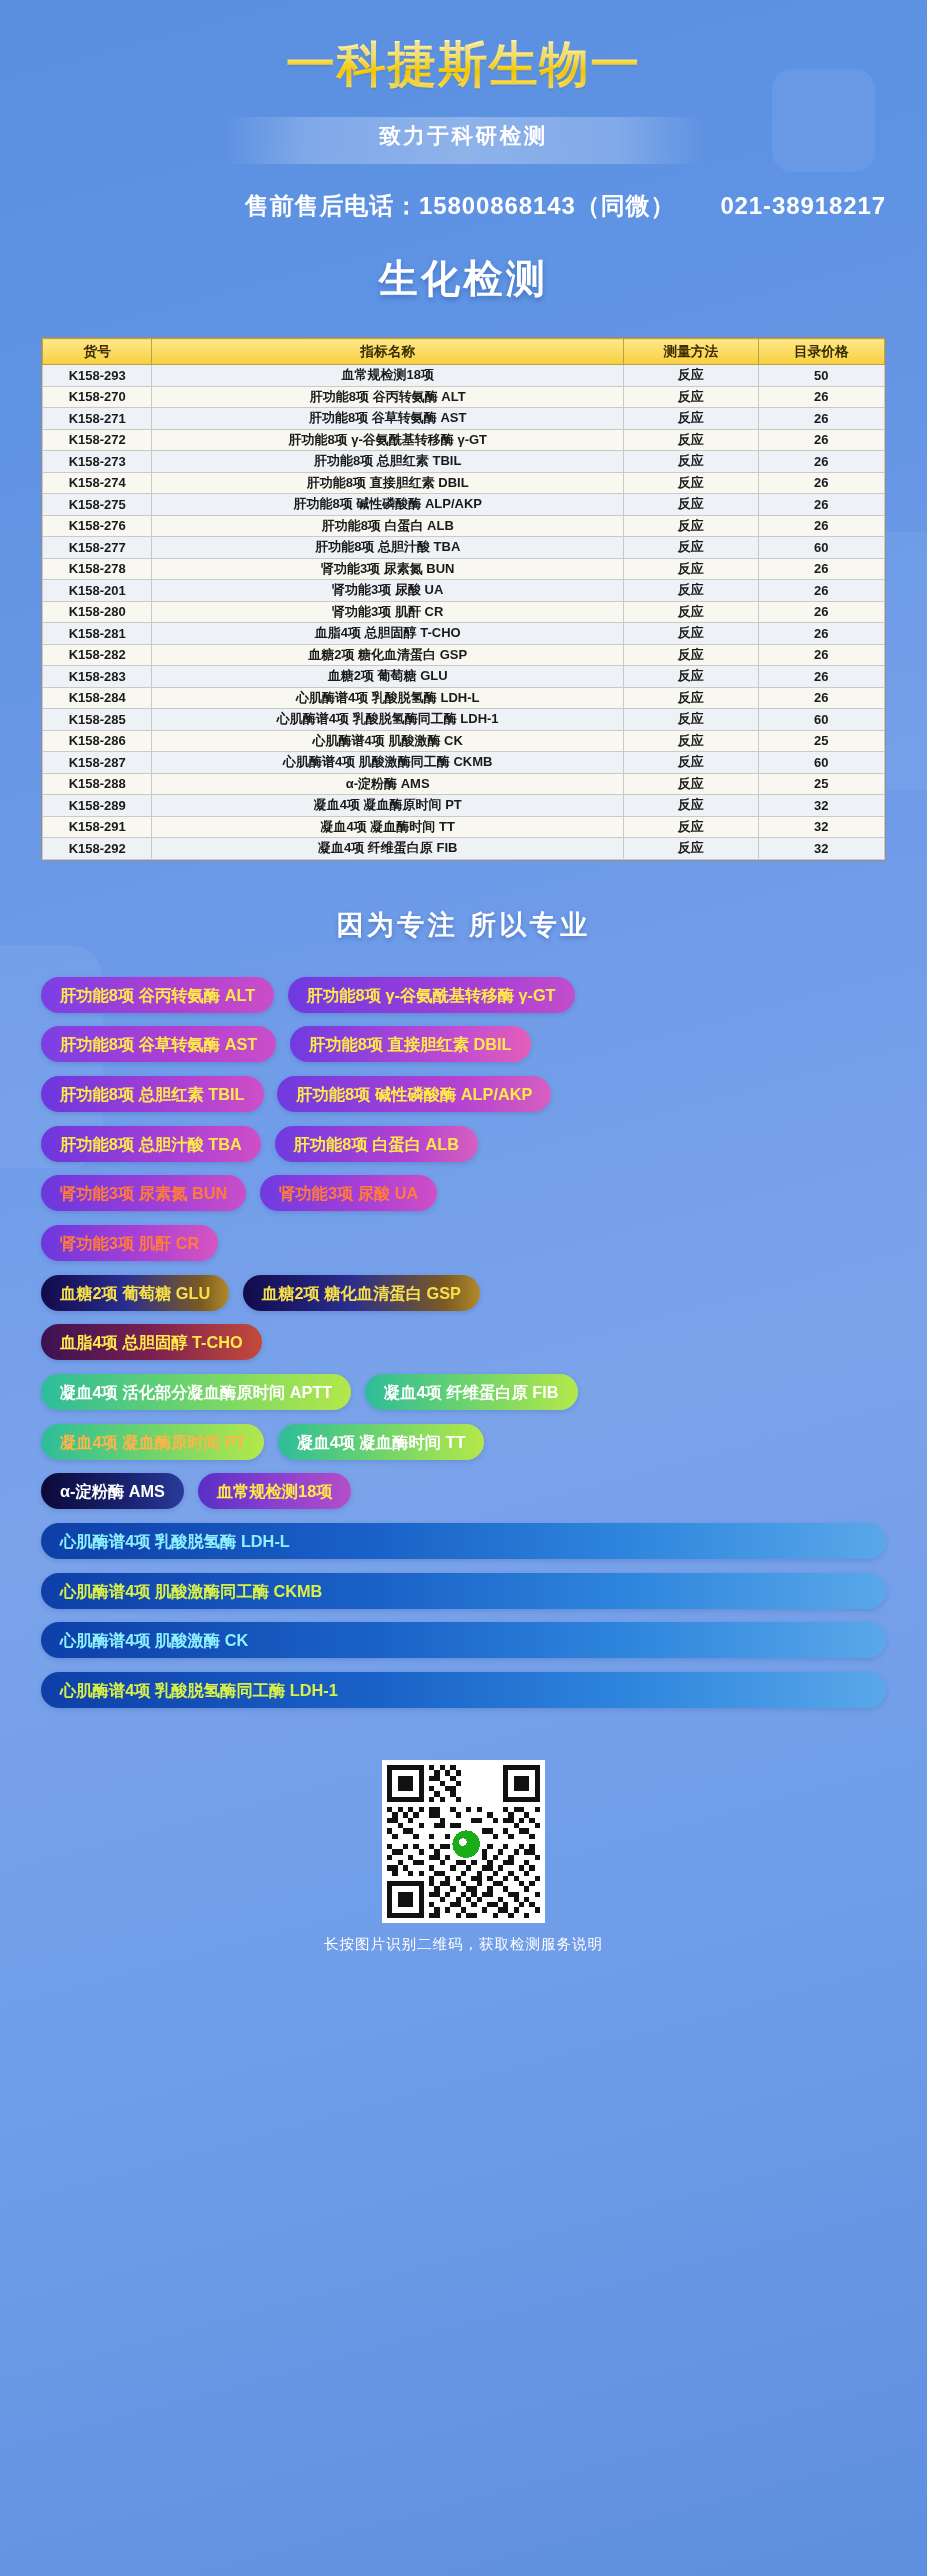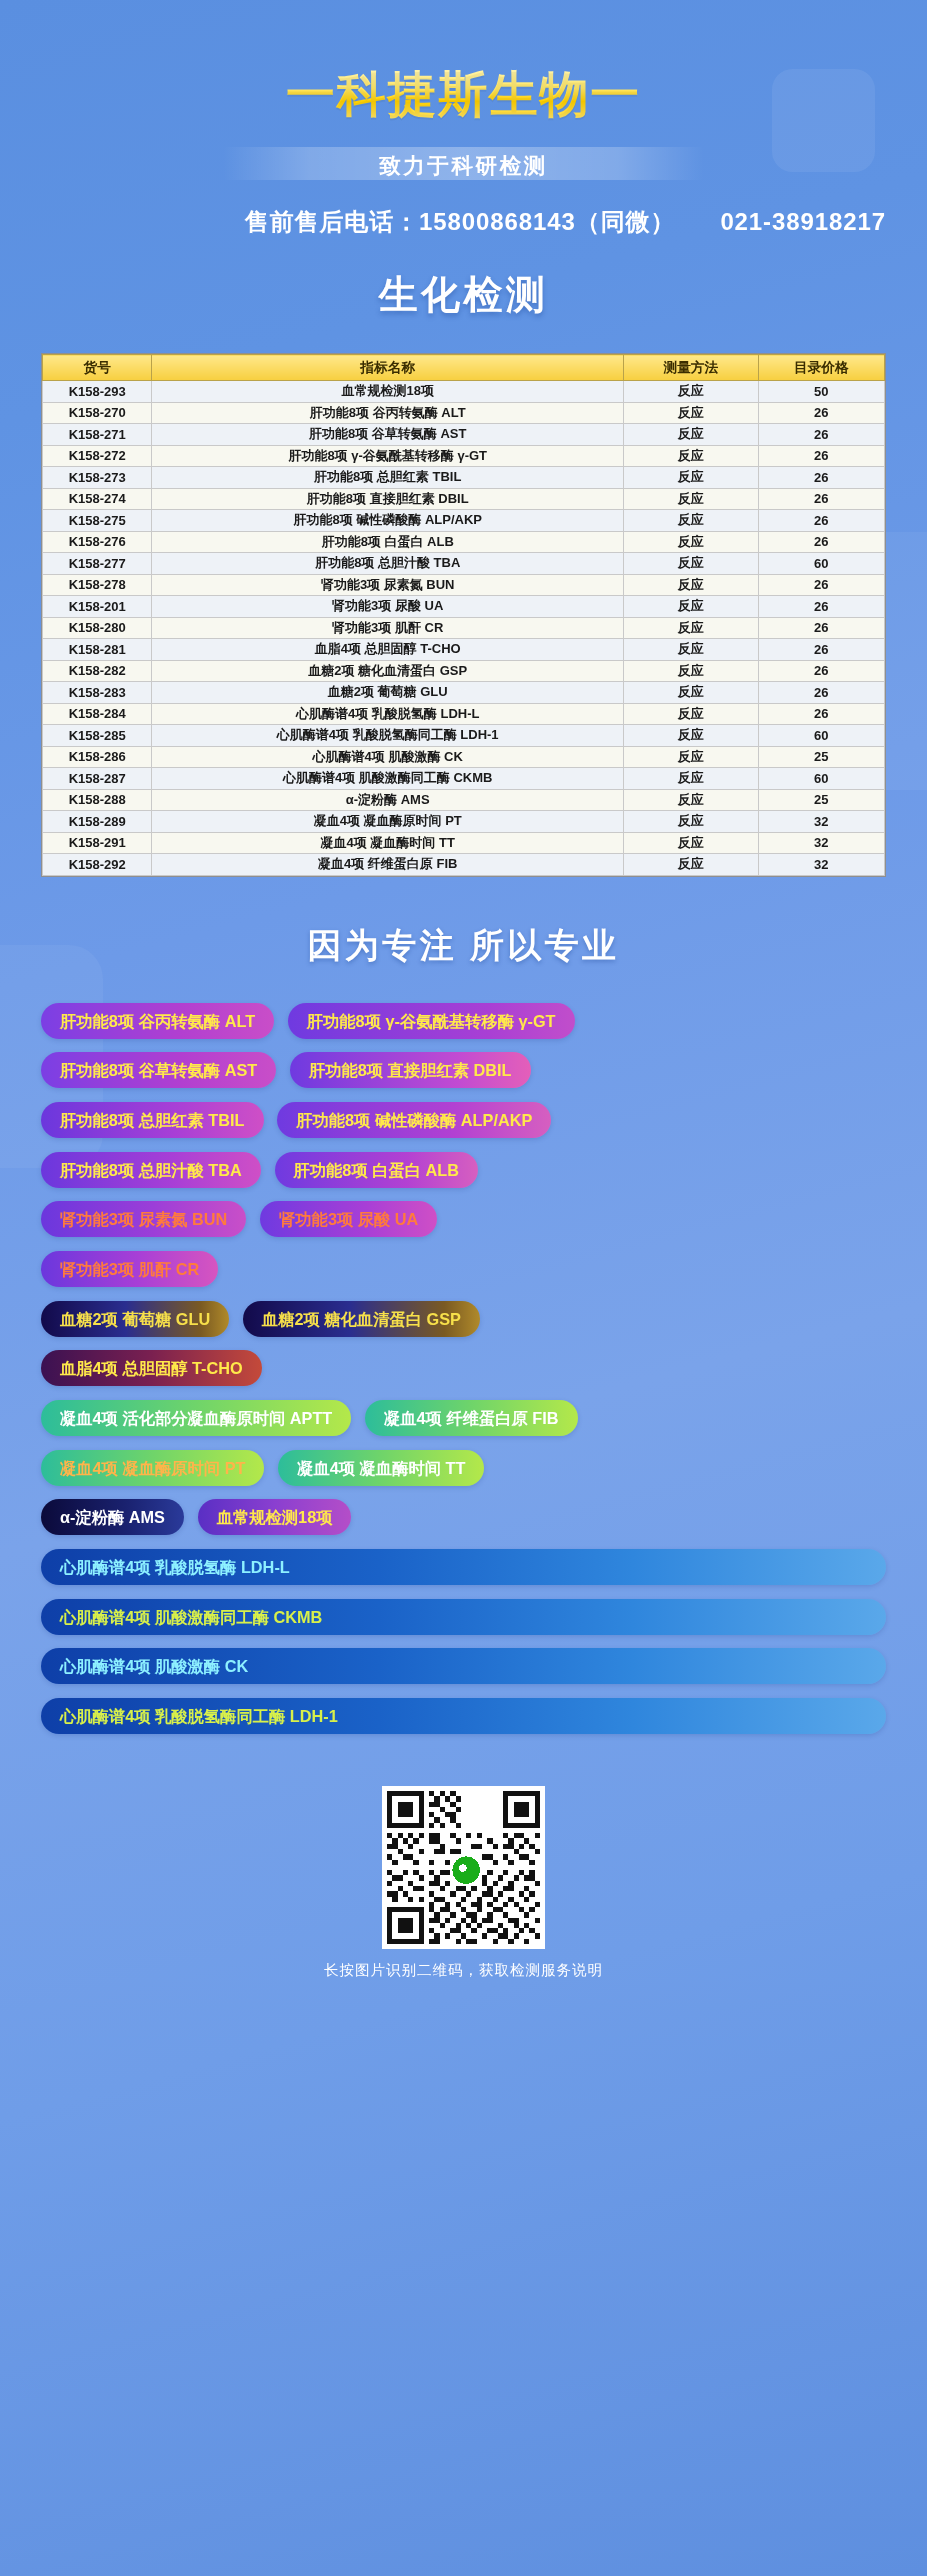--- a/index.html
+++ b/index.html
@@ -12,37 +12,37 @@
     overflow: hidden;
   }
   .bg-deco { position: absolute; border-radius: 20.6px; background: rgba(255,255,255,0.07); }
   .deco1 { right: 52px; top: 69px; width: 103px; height: 103px; }
   .deco2 { right: -34px; top: 532px; width: 172px; height: 258px; border-radius: 34px; background: rgba(255,255,255,0.05); }
   .deco3 { left: -52px; top: 945px; width: 155px; height: 223px; border-radius: 34px; background: rgba(255,255,255,0.05); }
 
   .wrap { position: relative; z-index: 2; padding: 0 41px; }
 
   
-  .header { padding-top: 62px; text-align: center; }
+  .header { padding-top: 32px; text-align: center; }
   .brand {
     font-size: 49px;
     font-weight: bold;
     letter-spacing: 1.7px;
     background: linear-gradient(180deg, #fff8c4 0%, #ffe766 40%, #ffd000 60%, #ffef9a 100%);
     -webkit-background-clip: text;
     background-clip: text;
     color: transparent;
     -webkit-text-fill-color: transparent;
     text-shadow: 0 1.7px 0 rgba(0,0,0,0.05);
     display: inline-block;
   }
   .slogan-bar {
     margin: 19px auto 0;
     width: 481px;
-    height: 33px;
+    height: 47px;
     line-height: 39px;
     border-radius: 3.4px;
     background: linear-gradient(90deg, rgba(255,255,255,0) 0%, rgba(255,255,255,0.22) 18%, rgba(255,255,255,0.30) 50%, rgba(255,255,255,0.22) 82%, rgba(255,255,255,0) 100%);
     color: #ffffff;
     font-size: 21.5px;
     font-weight: bold;
     letter-spacing: 2.6px;
   }
   .phones {
     margin-top: 26px;
@@ -94,21 +94,21 @@
   tbody tr:nth-child(even) td { background: #f8f8f0; }
   .col-code { width: 13%; }
   .col-name { width: 56%; }
   .col-method { width: 16%; }
   .col-price { width: 15%; }
 
   
   .focus-title {
     margin-top: 46px;
     text-align: center;
-    font-size: 34px;
+    font-size: 27px;
     font-weight: bold;
     color: #ffffff;
     letter-spacing: 3.4px;
     text-shadow: 0 1.7px 4.3px rgba(20,60,140,0.35);
   }
 
   
   .pill-area { margin-top: 34px; }
   .pill-row { display: flex; gap: 13.7px; margin-bottom: 13.7px; }
   .pill {

